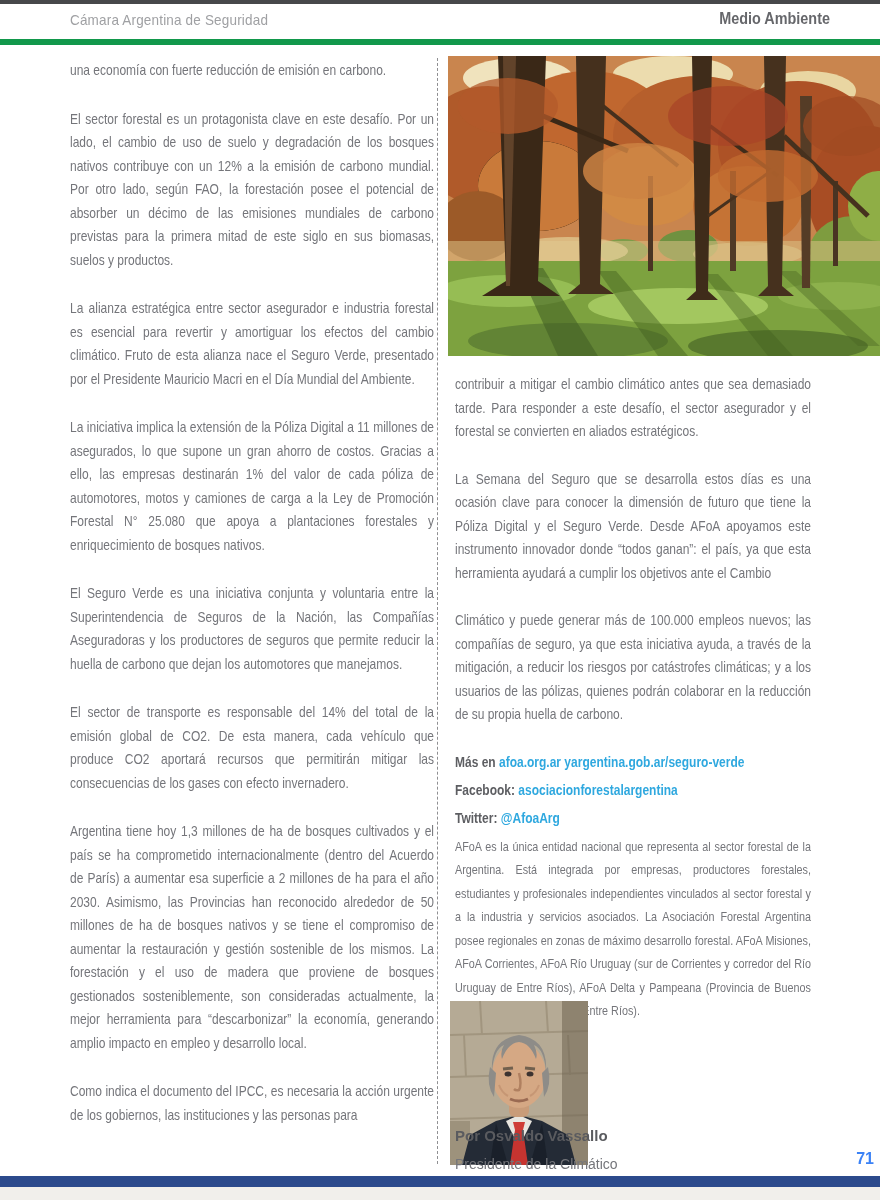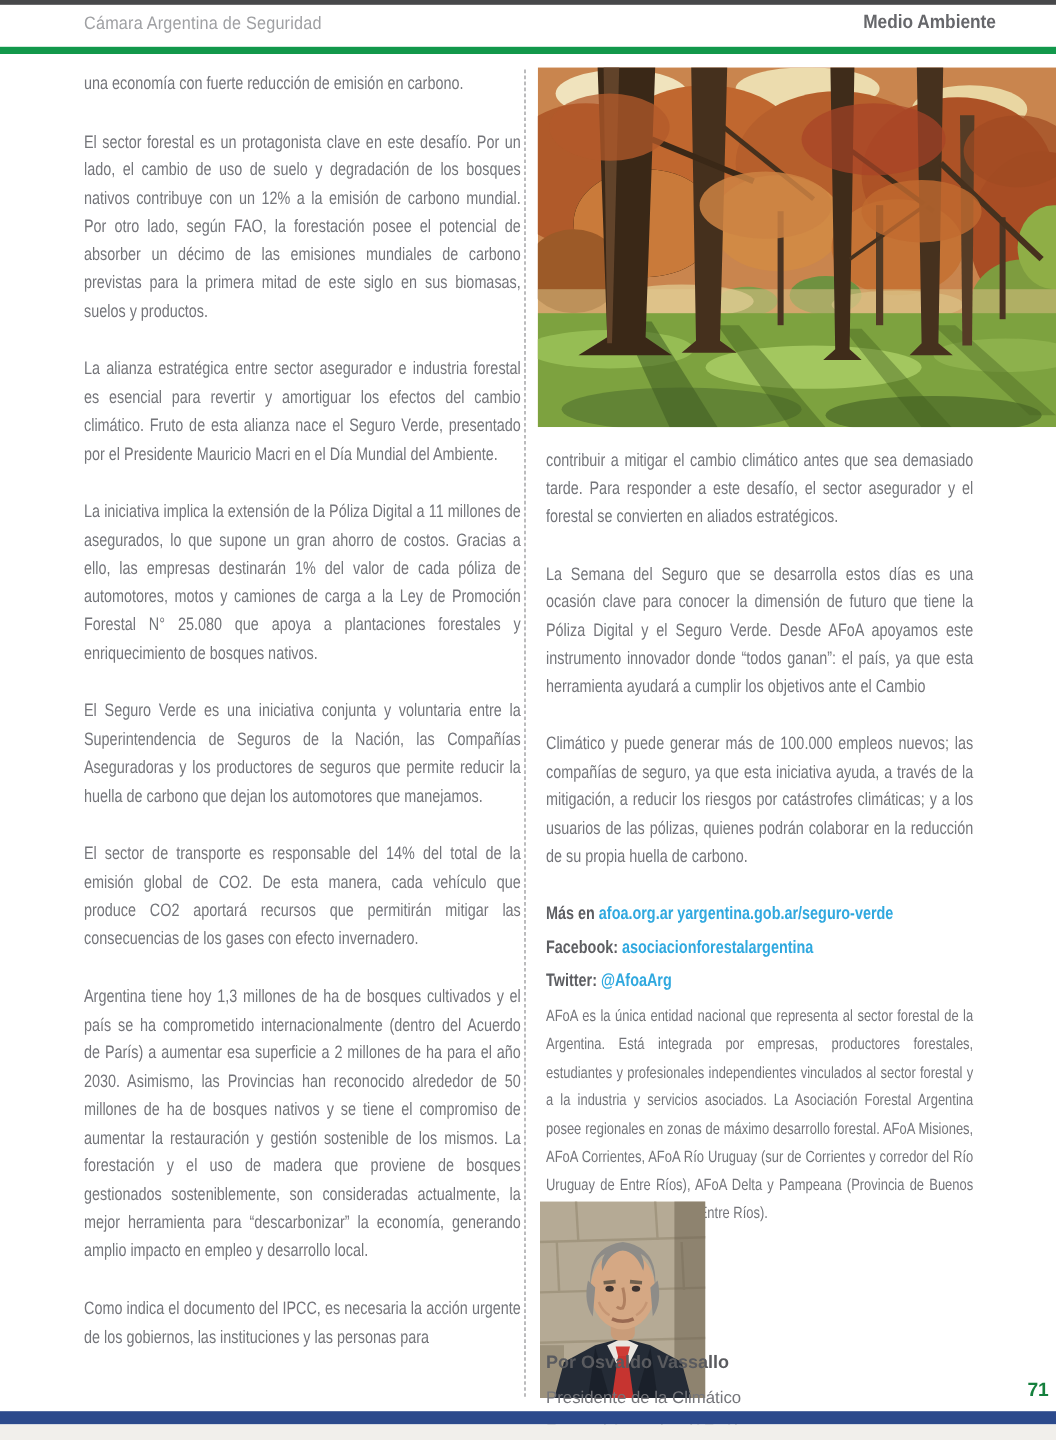--- a/index.html
+++ b/index.html
@@ -47,21 +47,21 @@
   .forest{position:absolute;left:448px;top:56px;width:432px;height:300px;overflow:hidden;}
   .forest svg{display:block;}
   
   .portrait{position:absolute;left:450px;top:1001px;width:138px;height:164px;overflow:hidden;}
   .author-text{
     position:absolute;left:455px;top:1076px;width:356px;
     color:#74757a;font-size:14px;line-height:28px;margin-top:46px;
   }
   .author-text .byline{font-weight:bold;color:#5a5b5f;font-size:15px;}
   
-  .page-num{position:absolute;top:1150px;right:26px;font-size:16px;font-weight:bold;color:#15803d;}
+  .page-num{position:absolute;top:1150px;right:26px;font-size:16px;font-weight:bold;color:#3b82f6;}
   .navy-bar{position:absolute;top:1176px;left:0;width:880px;height:11px;background:#2c4a8c;}
   .below-strip{position:absolute;top:1187px;left:0;width:880px;height:13px;background:#f1efeb;}
 </style>
 </head>
 <body>
 
 <div class="page">
 
   <div class="top-edge"></div>
 

